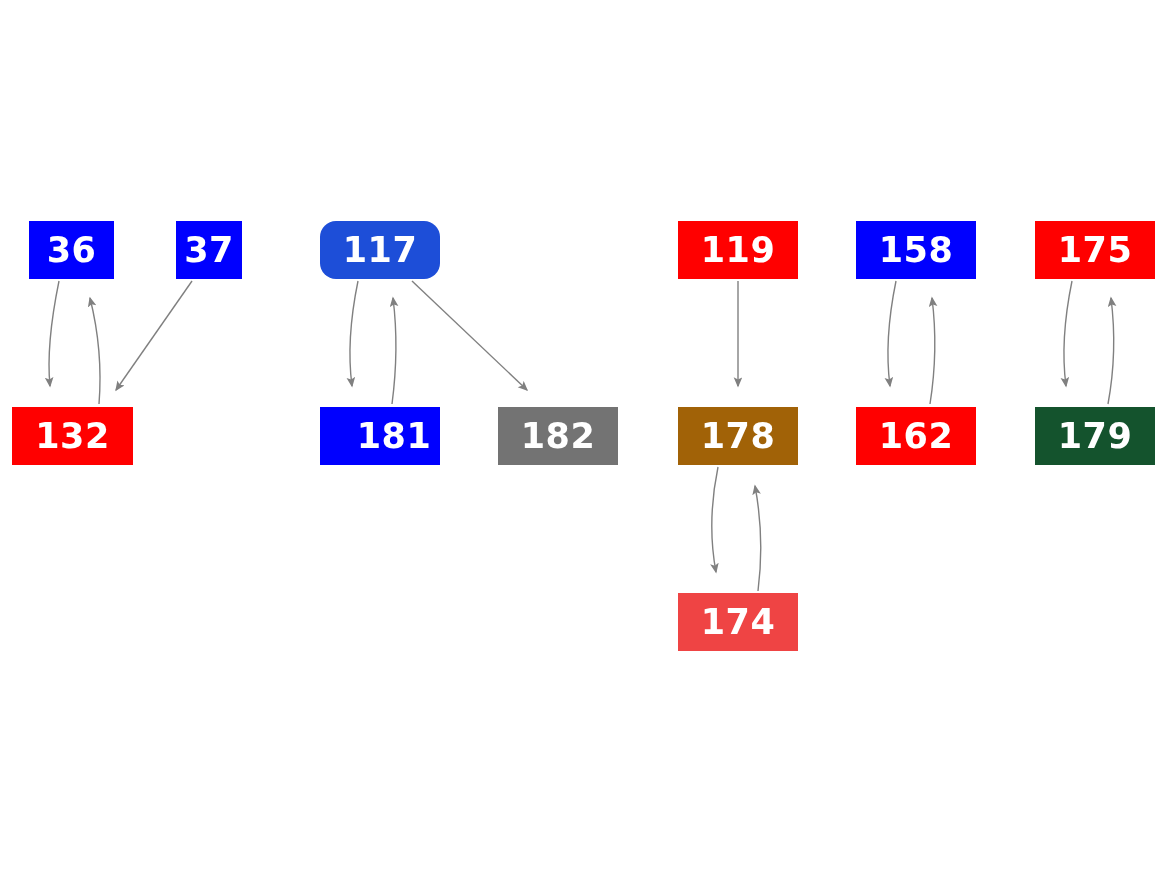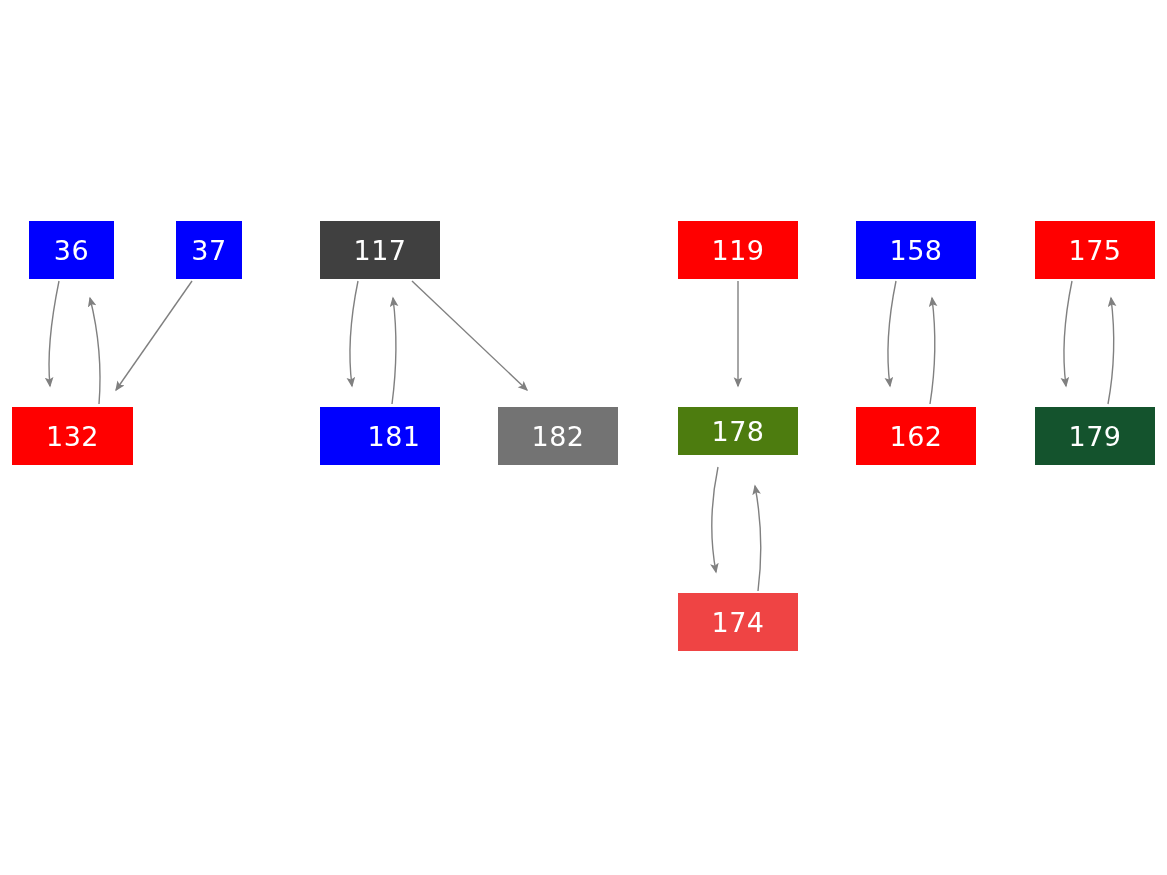--- a/index.html
+++ b/index.html
@@ -22,25 +22,26 @@
     width: 1167px;
     height: 875px;
     pointer-events: none;
   }
   .node {
     position: absolute;
     display: flex;
     align-items: center;
     justify-content: center;
     color: #ffffff;
-    font-size: 27px;
+    font-size: 35px;
     line-height: 1;
     letter-spacing: 0.5px;
     box-sizing: border-box;
     user-select: none;
+    font-weight: bold;
   }
   .node-label {
     pointer-events: none;
   }
 </style>
 </head>
 <body>
 
 <div id="canvas">
   <svg id="edge-layer" viewBox="0 0 1167 875">
@@ -68,33 +69,33 @@
   <div id="nodes-group">
       <div class="node" style="left: 29px; top: 221px; width: 85px; height: 58px; background: rgb(0, 0, 255);">
         <span class="node-label">36</span>
       </div>
       <div class="node" style="left: 176px; top: 221px; width: 66px; height: 58px; background: rgb(0, 0, 255);">
         <span class="node-label">37</span>
       </div>
       <div class="node" style="left: 12px; top: 407px; width: 121px; height: 58px; background: rgb(255, 0, 0);">
         <span class="node-label">132</span>
       </div>
-      <div class="node" style="left: 320px; top: 221px; width: 120px; height: 58px; background: #404040;">
+      <div class="node" style="left: 320px; top: 221px; width: 120px; height: 58px; background: #1d4ed8; border-radius: 16px;">
         <span class="node-label">117</span>
       </div>
       <div class="node" style="left: 320px; top: 407px; width: 120px; height: 58px; background: rgb(0, 0, 255); padding-left: 28px;">
         <span class="node-label">181</span>
       </div>
       <div class="node" style="left: 498px; top: 407px; width: 120px; height: 58px; background: #737373;">
         <span class="node-label">182</span>
       </div>
       <div class="node" style="left: 678px; top: 221px; width: 120px; height: 58px; background: rgb(255, 0, 0);">
         <span class="node-label">119</span>
       </div>
-      <div class="node" style="left: 678px; top: 407px; width: 120px; height: 48px; background: #4d7c0f;">
+      <div class="node" style="left: 678px; top: 407px; width: 120px; height: 58px; background: #a16207;">
         <span class="node-label">178</span>
       </div>
       <div class="node" style="left: 678px; top: 593px; width: 120px; height: 58px; background: #ef4444;">
         <span class="node-label">174</span>
       </div>
       <div class="node" style="left: 856px; top: 221px; width: 120px; height: 58px; background: rgb(0, 0, 255);">
         <span class="node-label">158</span>
       </div>
       <div class="node" style="left: 856px; top: 407px; width: 120px; height: 58px; background: rgb(255, 0, 0);">
         <span class="node-label">162</span>

